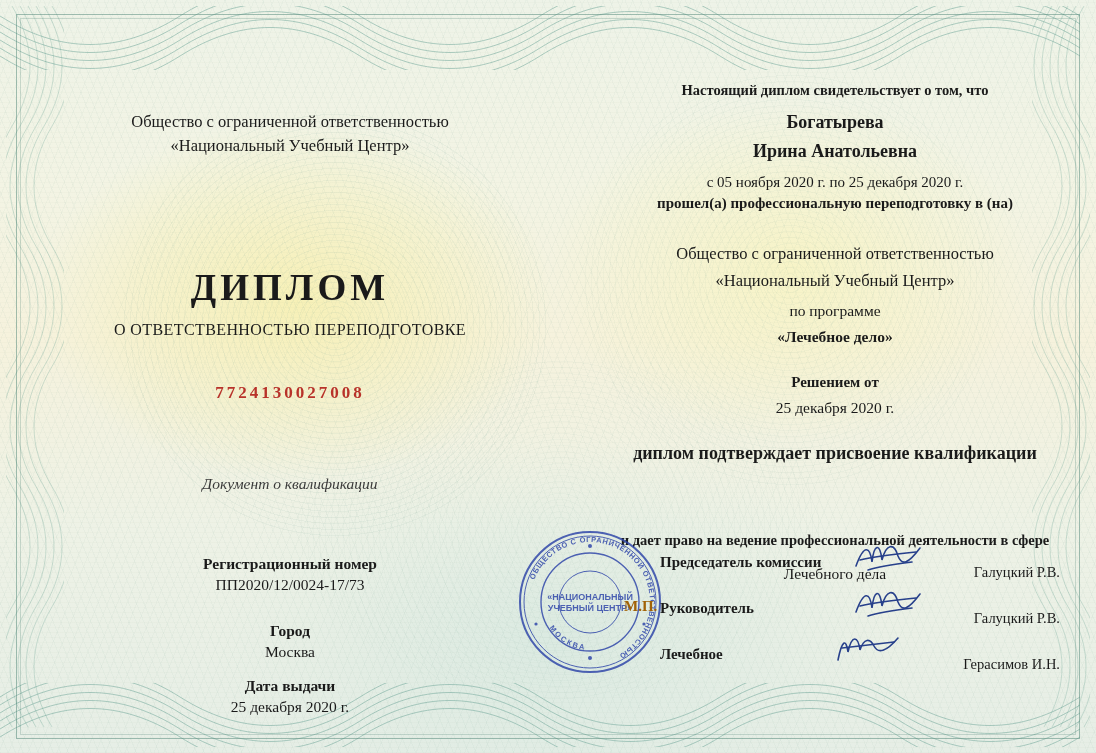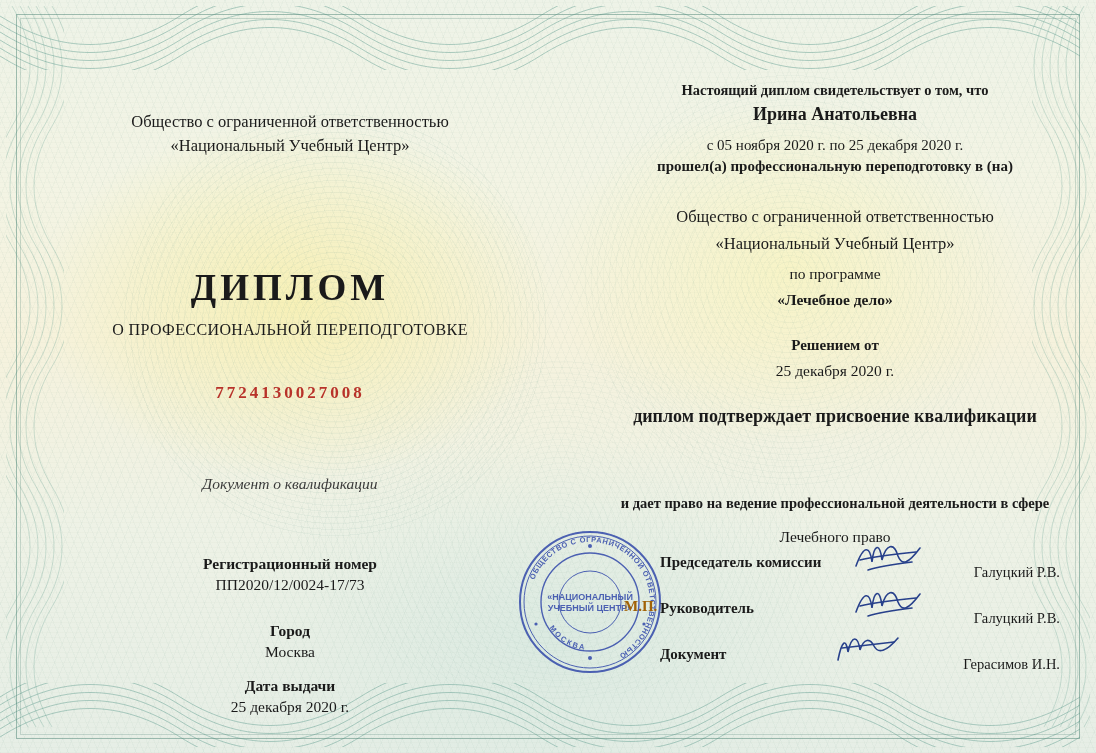--- a/index.html
+++ b/index.html
@@ -267,21 +267,21 @@
   <div class="frame-line"></div>
   <div class="frame-line-2"></div>
 
   <div class="content">
 
     <div class="left-col">
       <div class="org-line">Общество с ограниченной ответственностью</div>
       <div class="org-line">«Национальный Учебный Центр»</div>
 
       <div class="diploma-title">ДИПЛОМ</div>
-      <div class="diploma-sub">О ПРОФЕССИОНАЛЬНОЙ ПЕРЕПОДГОТОВКЕ</div>
+      <div class="diploma-sub">О ОТВЕТСТВЕННОСТЬЮ ПЕРЕПОДГОТОВКЕ</div>
 
       <div class="serial">7724130027008</div>
 
       <div class="doc-kind">Документ о квалификации</div>
 
       <div class="reg-block">
         <div class="block-label">Регистрационный номер</div>
         <div class="block-value">ПП2020/12/0024-17/73</div>
       </div>
 
@@ -291,35 +291,36 @@
       </div>
 
       <div class="date-block">
         <div class="block-label">Дата выдачи</div>
         <div class="block-value">25 декабря 2020 г.</div>
       </div>
     </div>
 
     <div class="right-col">
       <div class="r-small">Настоящий диплом свидетельствует о том, что</div>
+      <div class="r-name">Богатырева</div>
       <div class="r-name" style="margin-top:2px">Ирина Анатольевна</div>
       <div class="r-period">с 05 ноября 2020 г.    по 25 декабря 2020 г.</div>
       <div class="r-retrain">прошел(а) профессиональную переподготовку в (на)</div>
 
       <div class="r-org">Общество с ограниченной ответственностью</div>
       <div class="r-org" style="margin-top:2px">«Национальный Учебный Центр»</div>
       <div class="r-byprog">по программе</div>
       <div class="r-prog">«Лечебное дело»</div>
 
       <div class="r-decision">Решением от</div>
       <div class="r-decision-date">25 декабря 2020 г.</div>
       <div class="r-confirm">диплом подтверждает присвоение квалификации</div>
 
       <div class="r-right">и дает право на ведение профессиональной деятельности в сфере</div>
-      <div class="r-sphere">Лечебного право</div>
+      <div class="r-sphere">Лечебного дела</div>
     </div>
 
     <div class="stamp">
       <svg viewBox="0 0 148 148" xmlns="http://www.w3.org/2000/svg">
         <defs>
           <path id="outerArc" d="M14,74 a60,60 0 1,1 120,0 a60,60 0 1,1 -120,0"></path>
           <path id="bottomArc" d="M26,74 a48,48 0 0,0 96,0"></path>
         </defs>
         <g fill="none" stroke="#2b42a8" stroke-width="2">
           <circle cx="74" cy="74" r="70"></circle>
@@ -369,21 +370,21 @@
               <path d="M6,30 C14,8 20,10 22,26 C24,8 30,6 32,24 C36,8 44,6 48,20 C52,30 58,28 70,12"></path>
               <path d="M10,24 C26,20 46,18 66,16"></path>
               <path d="M18,34 C30,30 46,28 62,26"></path>
             </g>
           </svg>
         </div>
         <div class="sign-person">Галуцкий Р.В.</div>
       </div>
 
       <div class="sign-row">
-        <div class="sign-role">Документ</div>
+        <div class="sign-role">Лечебное</div>
         <div class="sign-scribble" style="left:170px">
           <svg viewBox="0 0 78 40" xmlns="http://www.w3.org/2000/svg">
             <g fill="none" stroke="#27408b" stroke-width="1.6" stroke-linecap="round">
               <path d="M8,32 C12,12 16,10 18,24 C22,6 28,8 30,22 C34,10 40,10 44,18 C48,26 56,24 68,10"></path>
               <path d="M12,20 C28,18 46,16 64,14"></path>
             </g>
           </svg>
         </div>
         <div class="sign-person">Герасимов И.Н.</div>
       </div>

